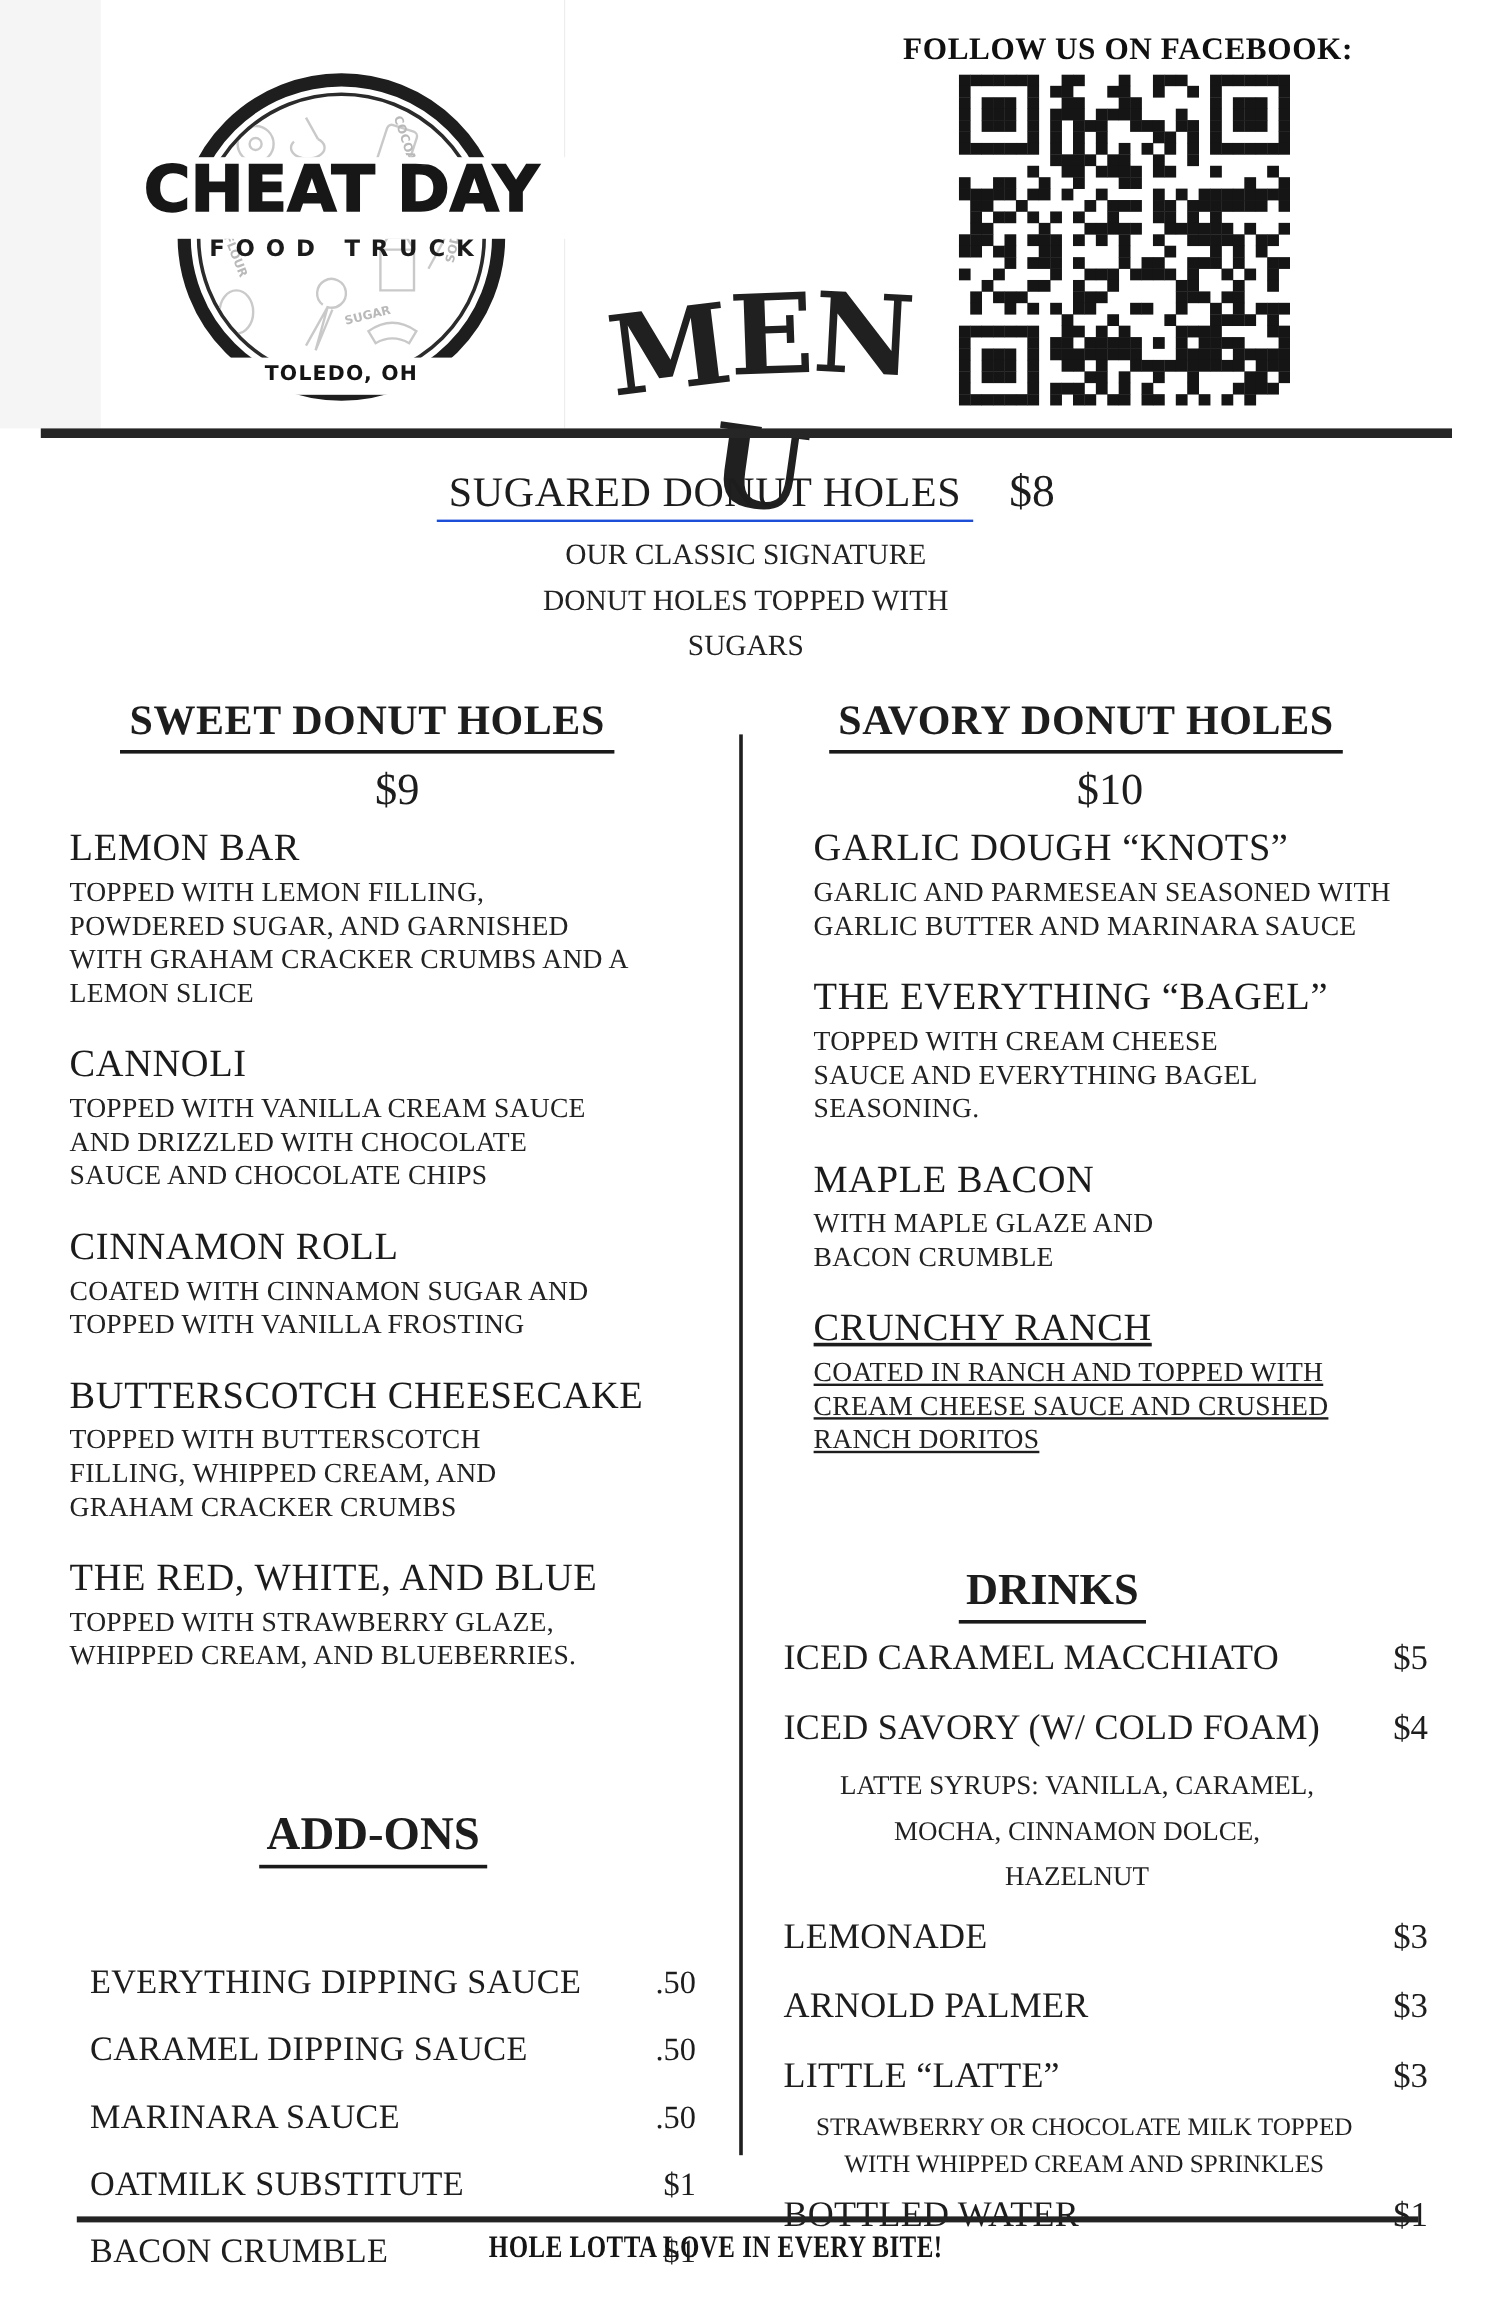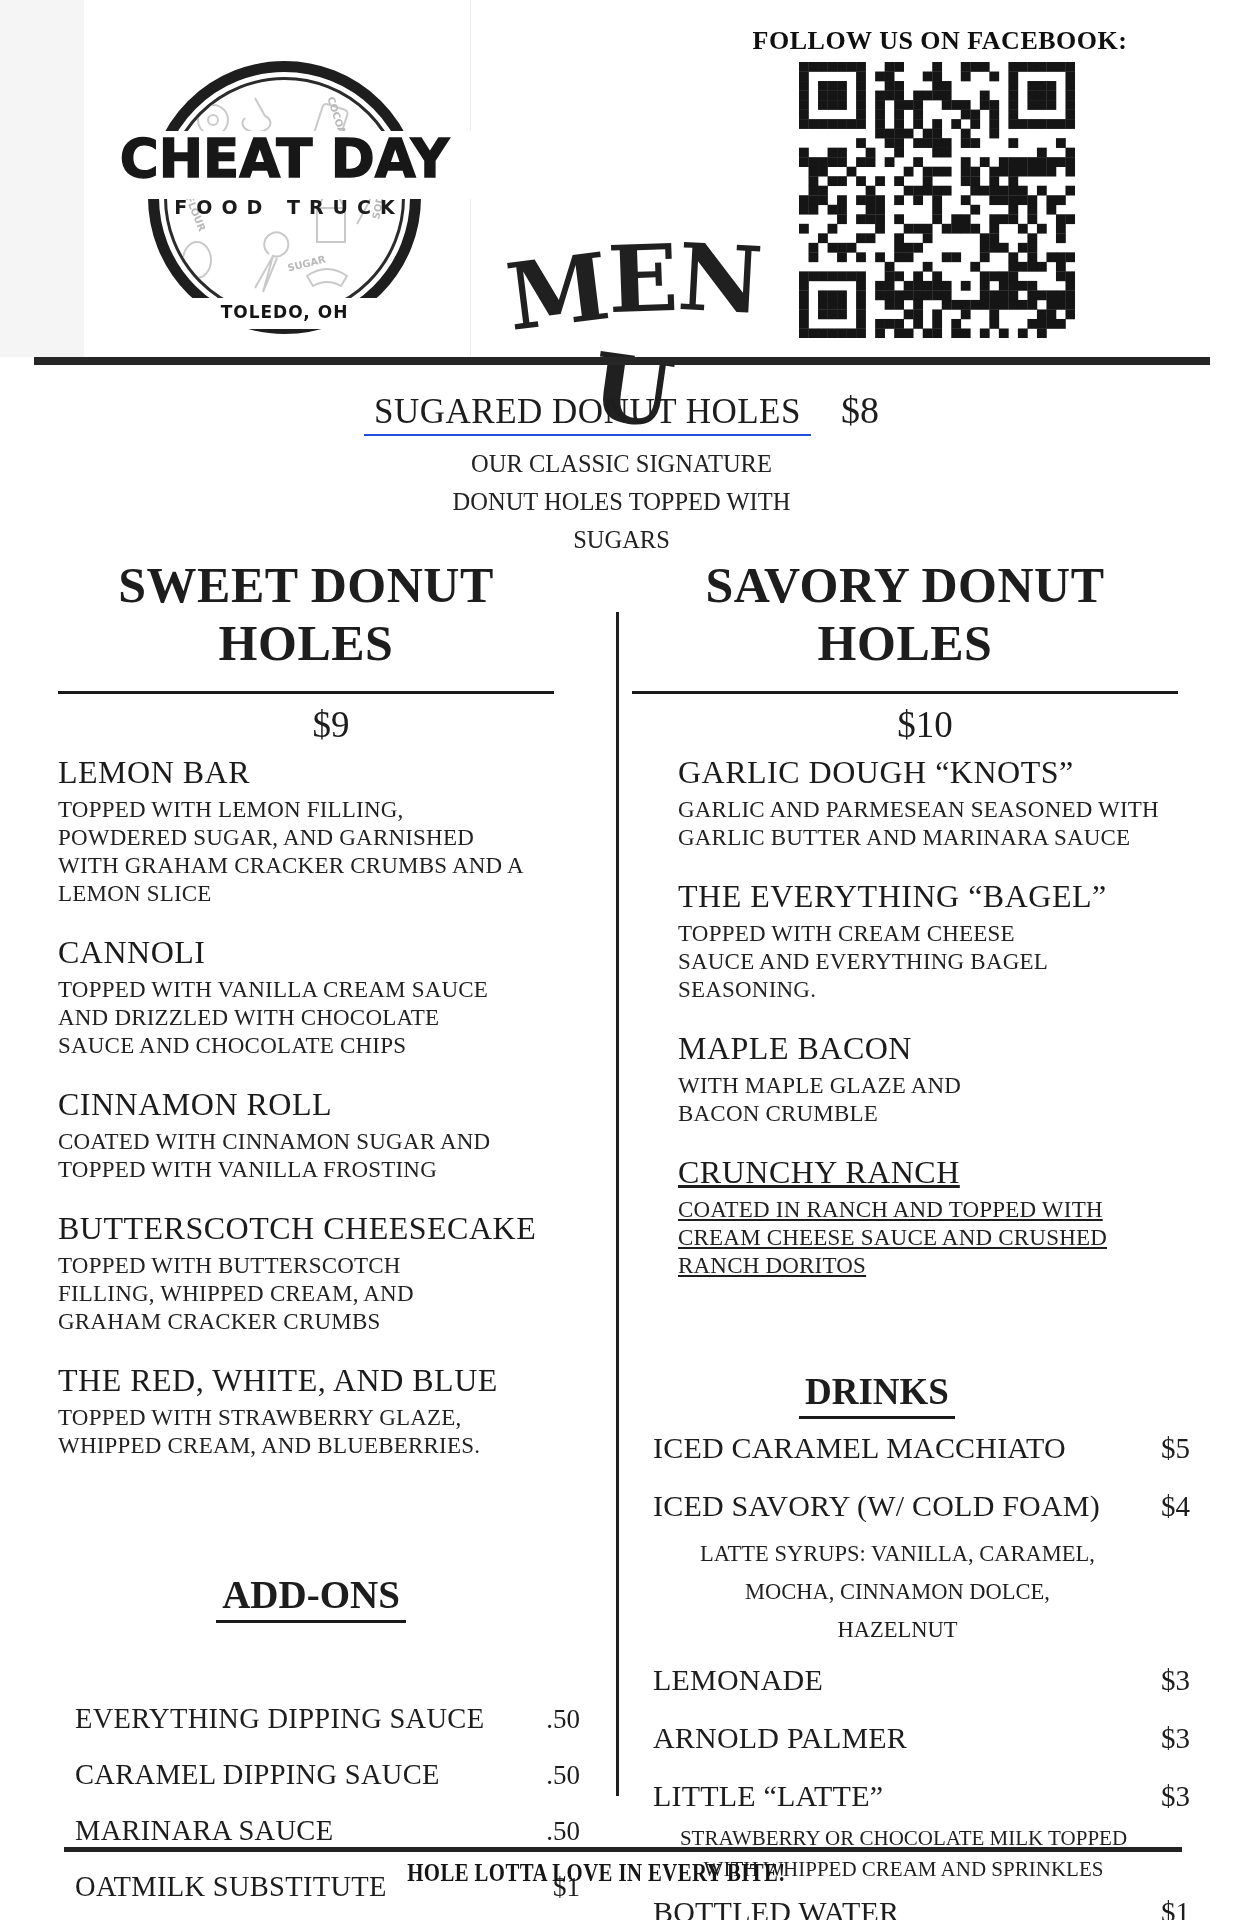--- a/index.html
+++ b/index.html
@@ -49,22 +49,22 @@
   .featured-price{font-size:38px;color:#1d1d1d;}
   .featured-desc{margin-top:9px;font-size:24.5px;line-height:38px;color:#222;}
 
   
   .col{position:absolute;top:556px;}
   .col.left{left:58px;width:546px;}
   .col.right{left:632px;width:586px;}
   .col-head{text-align:center;}
   .col.left  .col-head{padding-right:50px;}
   .col.right .col-head{padding-right:40px;}
-  .col-title{display:inline-block;font-size:50px;font-weight:bold;letter-spacing:0.5px;
-             border-bottom:3.5px solid #1a1a1a;padding:0 8px 19px;}
+  .col-title{display:inline-block;font-size:35px;font-weight:bold;letter-spacing:0.5px;
+             border-bottom:3.5px solid #1a1a1a;padding:0 8px 4px;margin-top:25px;}
   .col-price{text-align:center;font-size:37px;margin-top:9px;}
   .items{margin-top:8px;}
   .col.right .item{padding-left:46px;}
   .item{margin-bottom:26px;}
   .item-name{font-size:32px;letter-spacing:0.5px;color:#1b1b1b;margin-bottom:5px;}
   .item-desc{font-size:23px;line-height:28px;color:#222;letter-spacing:0.2px;}
   .mt20{margin-top:20px;}
   .mt6{margin-top:6px;text-decoration:underline;}
   .w500{max-width:500px}.w470{max-width:470px}.w465{max-width:465px}.w460{max-width:460px}
   .w440{max-width:440px}.w430{max-width:430px}.w390{max-width:390px}.w370{max-width:370px}

